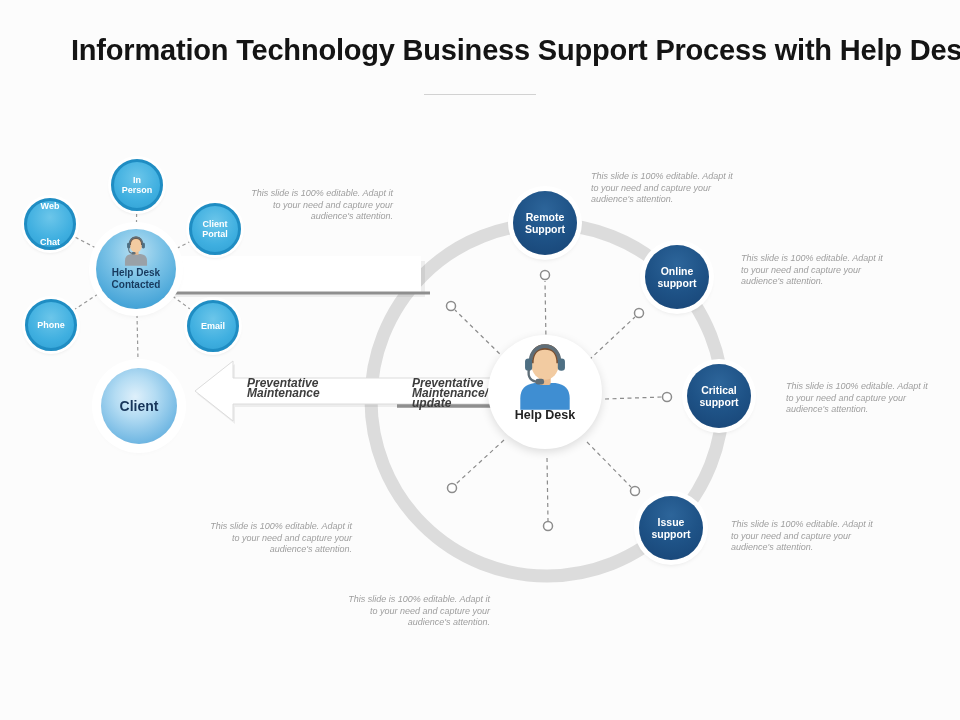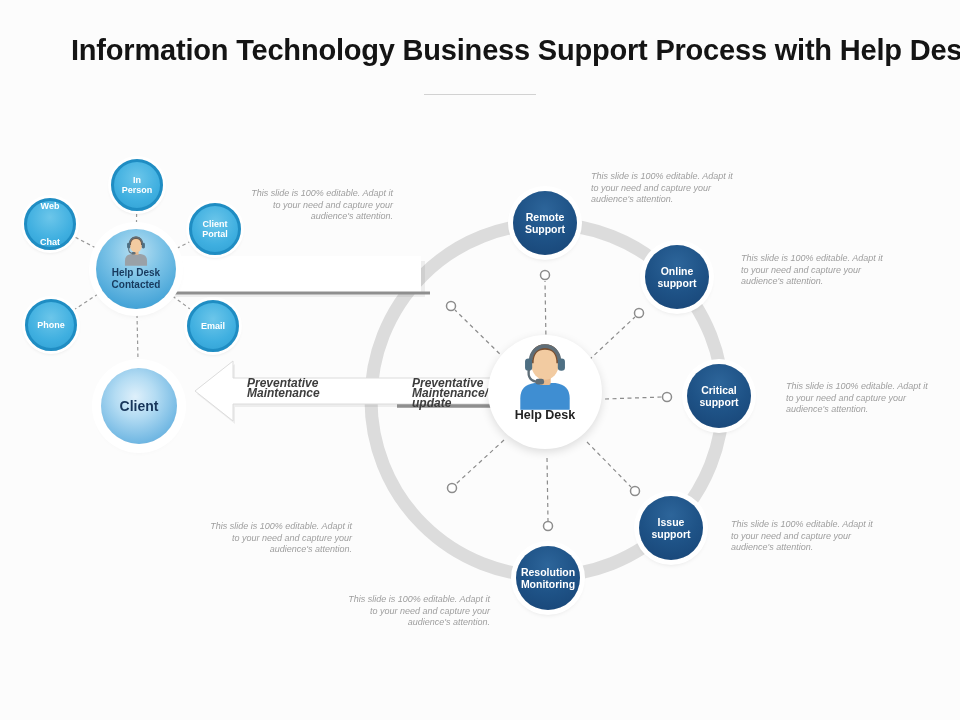--- a/index.html
+++ b/index.html
@@ -217,25 +217,20 @@
   <div class="navy" id="n-critical">
     <span>Critical</span>
       <span>support</span>
       <span></span>
   </div>
   <div class="navy" id="n-issue">
     <span>Issue</span>
       <span>support</span>
       <span></span>
   </div>
-  <div class="navy" id="n-resolution">
-    <span>Resolution</span>
-      <span>Monitoring</span>
-      <span></span>
-  </div>
 
   <div class="center-circle">
     <svg width="76" height="69" viewBox="0 0 80 72">
       <path d="M14,72 L14,60 Q14,46 29,44 L51,44 Q66,46 66,60 L66,72 Z" fill="#3f8ed2"></path>
       <rect x="34" y="34" width="12" height="12" rx="2" fill="#e8b98d"></rect>
       <ellipse cx="40" cy="24" rx="14.5" ry="16.5" fill="#f2cba1"></ellipse>
       <path d="M24.5,23 Q24,3 40,3 Q56,3 55.5,23 L52,23 Q52,9 40,9 Q28,9 28,23 Z" fill="#7b5030"></path>
       <path d="M25,20 A15,15 0 0 1 55,20" fill="none" stroke="#5f6e78" stroke-width="4"></path>
       <rect x="19" y="18" width="7.5" height="13" rx="3.5" fill="#4e6f83"></rect>
       <rect x="53.5" y="18" width="7.5" height="13" rx="3.5" fill="#4e6f83"></rect>

